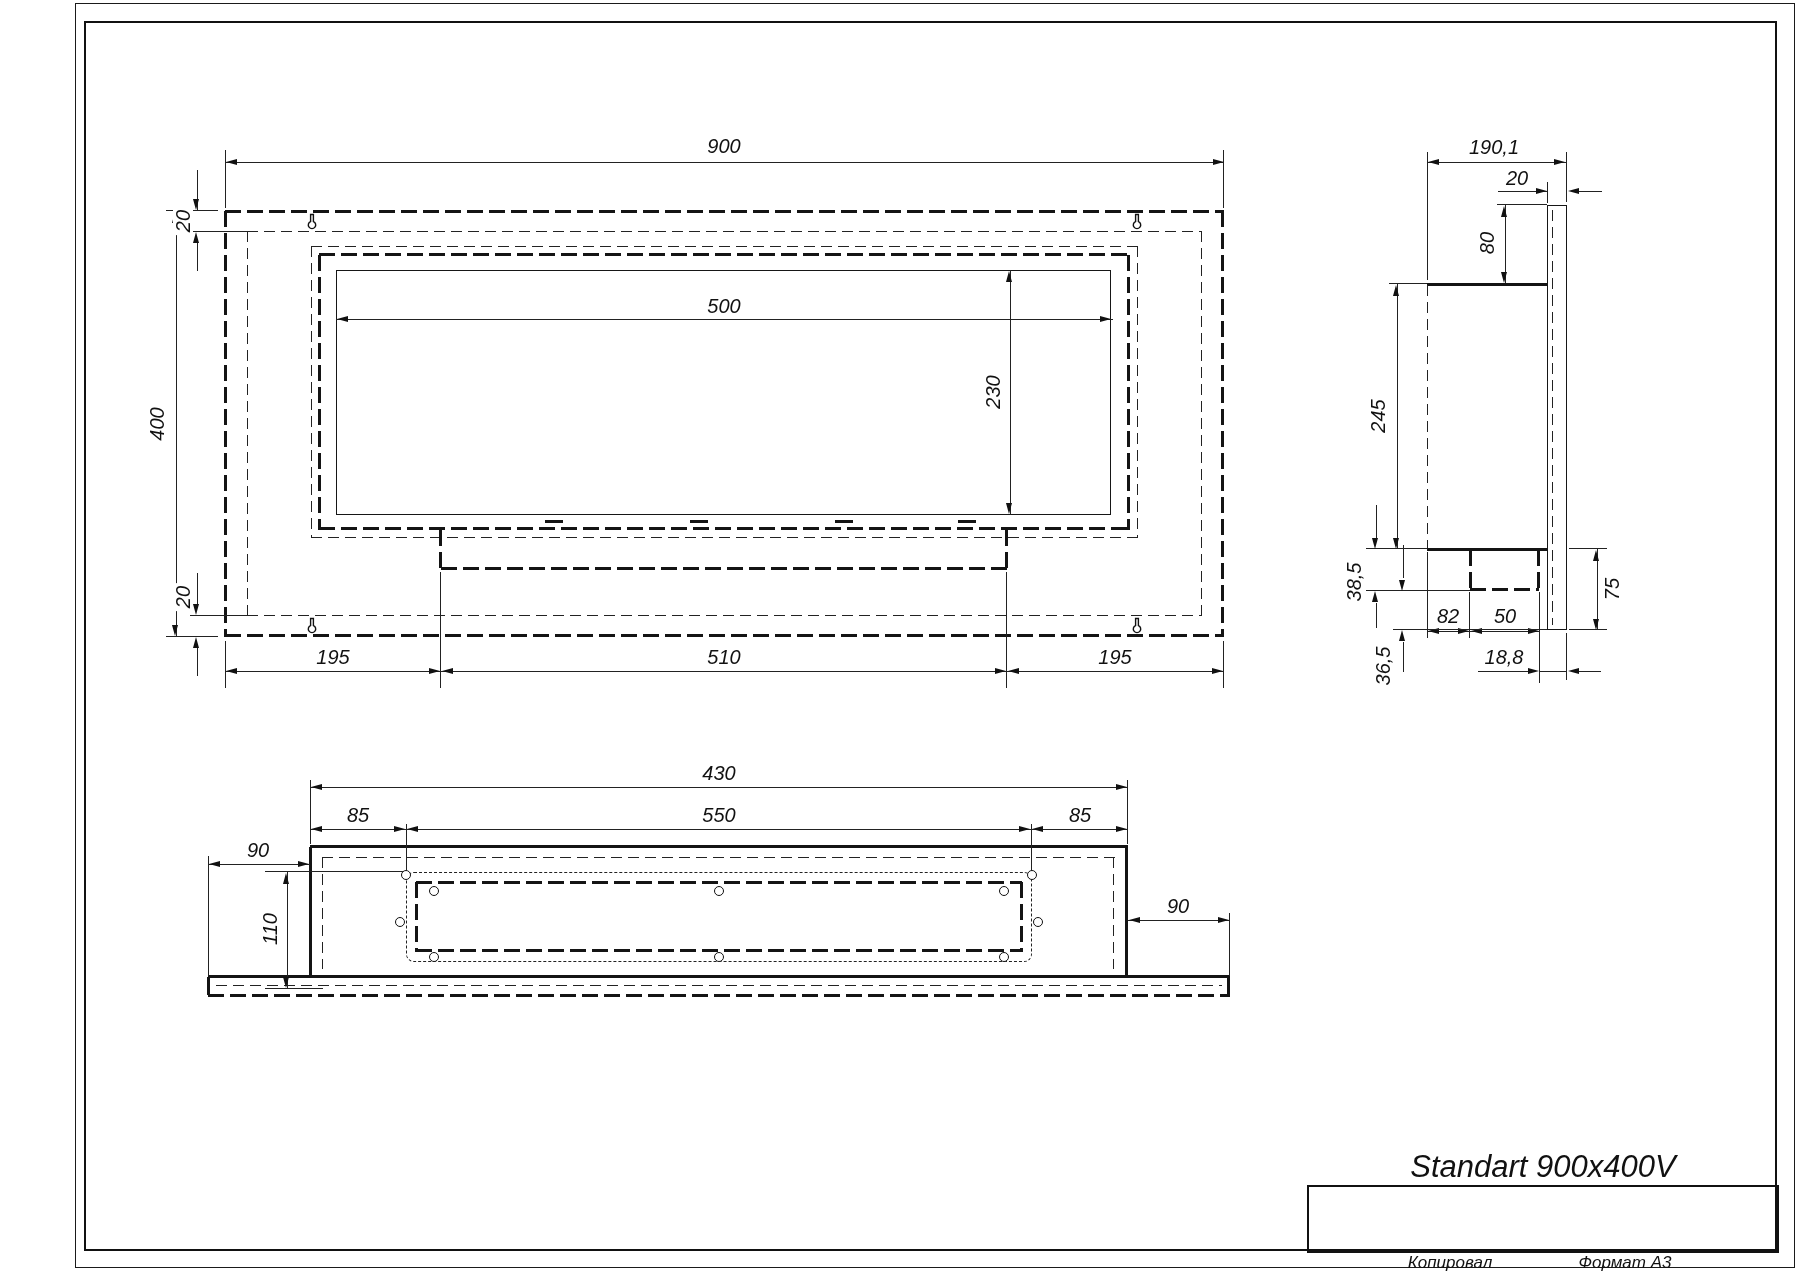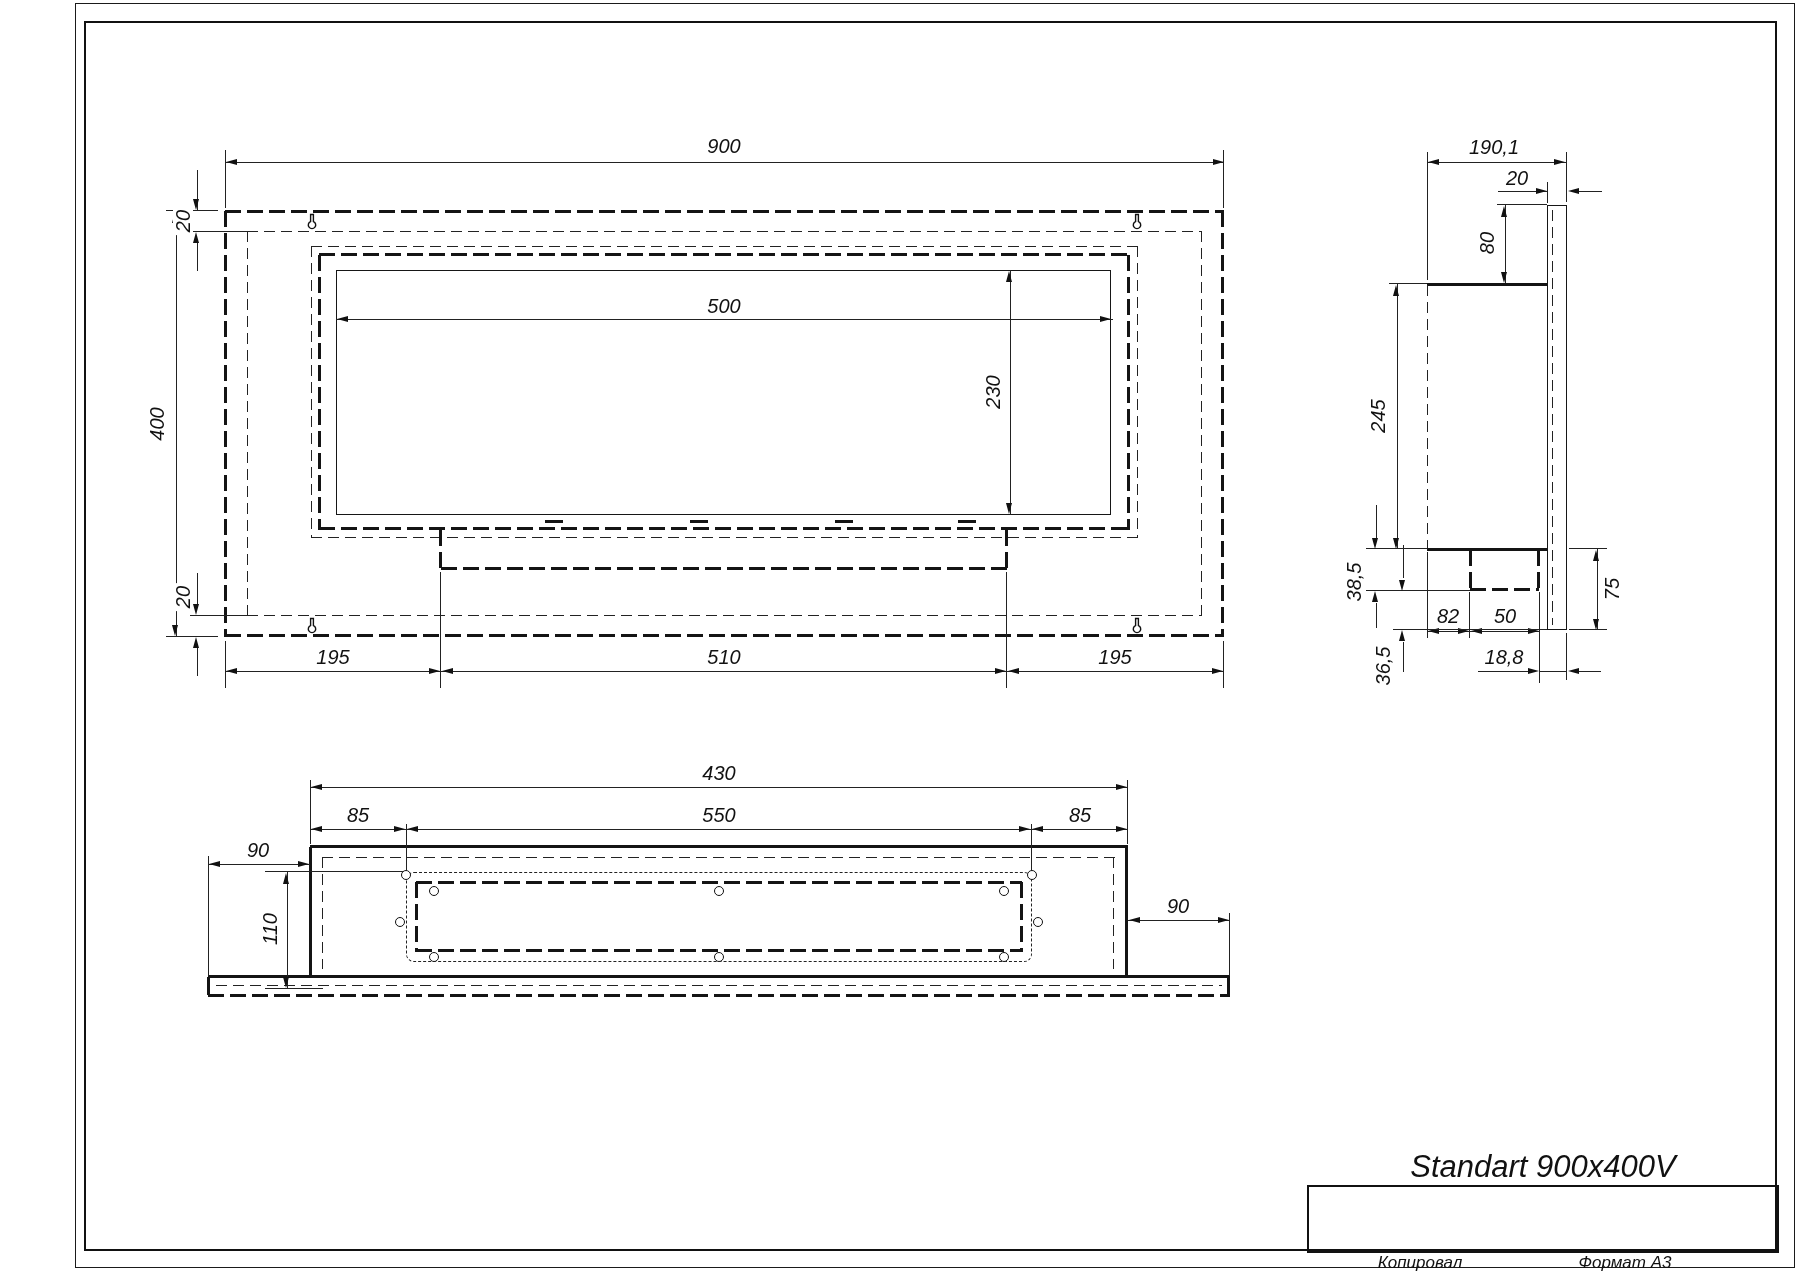--- a/index.html
+++ b/index.html
@@ -280,17 +280,17 @@
     <div class="v" style="left:1229px;top:913px;height:63px"></div>
     <div class="h" style="left:1128px;top:920px;width:102px"></div>
     <div class="ar aL" style="left:1129px;top:917px"></div>
     <div class="ar aR" style="left:1218px;top:917px"></div>
     <div class="lb" style="left:1178px;top:906px">90</div>
   </div>
 
   <div>
     <div class="FRAME" style="left:1307px;top:1185px;width:472px;height:68px"></div>
     <div class="lb tl" style="left:1543px;top:1166px">Standart 900x400V</div>
-    <div class="lb sm" style="left:1420px;top:1262px">Копировал</div>
+    <div class="lb sm" style="left:1450px;top:1262px">Копировал</div>
     <div class="lb sm" style="left:1625px;top:1262px">Формат А3</div>
   </div>
 
 </div>
 
 </body></html>

